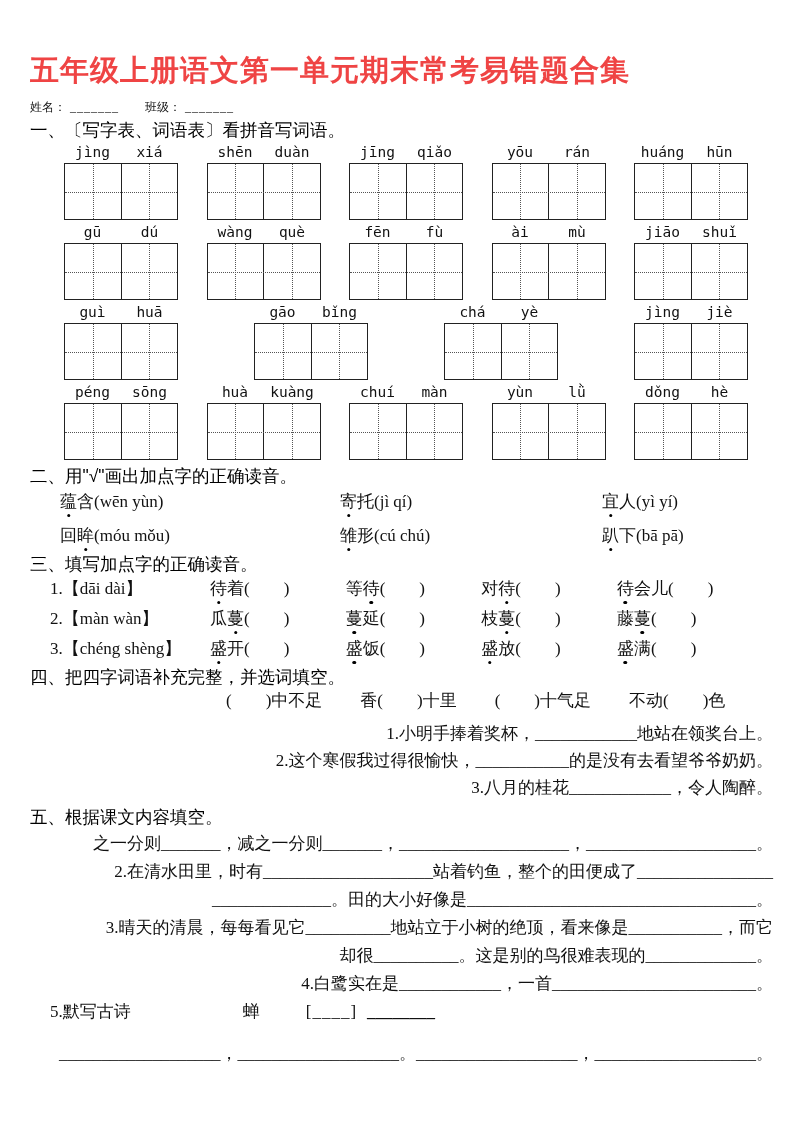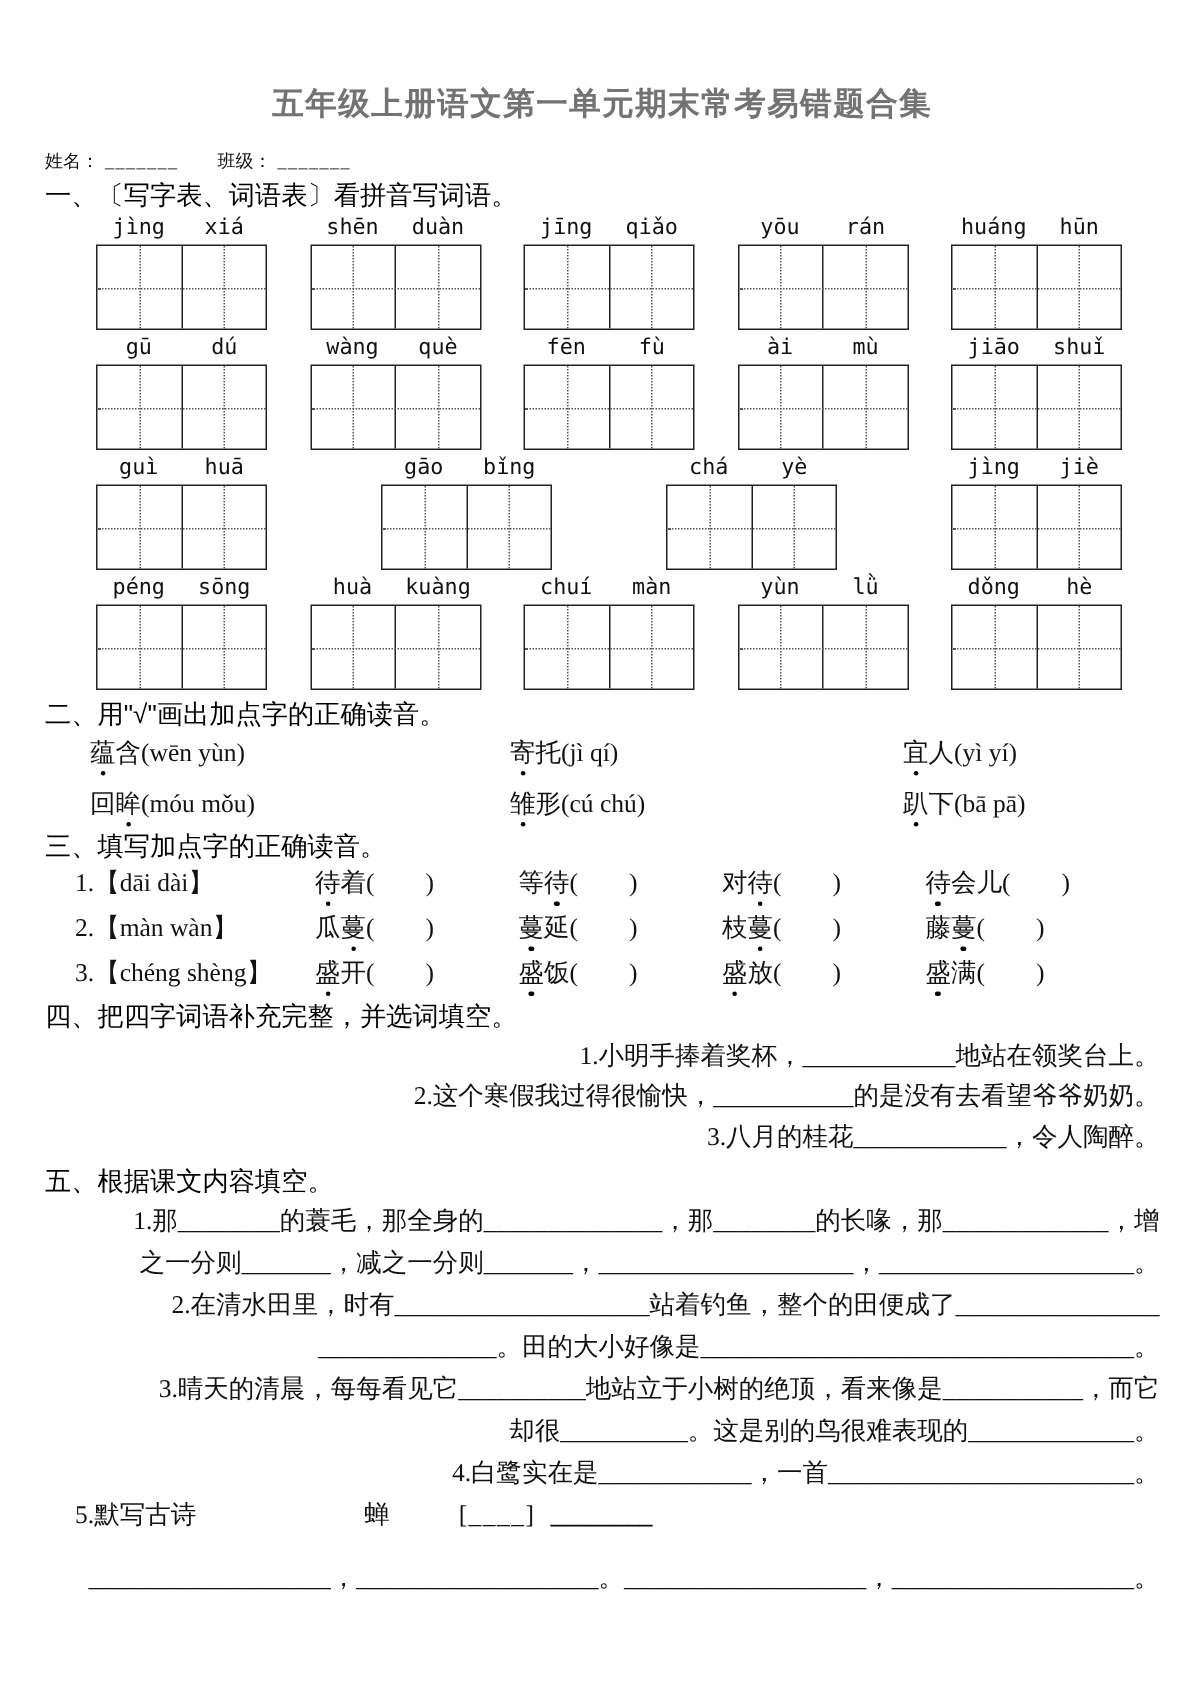--- a/index.html
+++ b/index.html
@@ -3,22 +3,22 @@
 <meta charset="utf-8">
 <style>
   html,body{margin:0;padding:0;background:#fff;}
   .page{
     width:793px;height:1122px;background:#fff;box-sizing:border-box;
     padding:50px 20px 0 30px;overflow:hidden;color:#111;
     font-family:"Liberation Serif","DejaVu Serif",serif;font-size:17px;
   }
   .title{
     font-family:"Liberation Sans","DejaVu Sans",sans-serif;
-    font-weight:bold;font-size:21px;line-height:40px;text-align:center;
-    margin:0 0 6px 0;letter-spacing:1px;color:#737373;
+    font-weight:bold;font-size:29px;line-height:40px;text-align:left;
+    margin:0 0 6px 0;letter-spacing:1px;color:#ef4444;
   }
   .name-row{text-align:left;font-size:12px;line-height:22px;margin:0 4px 2px 0;}
   .name-row .blank{margin-left:4px;letter-spacing:1px;}
   .gap{display:inline-block;width:26px;}
   .heading{
     font-family:"Liberation Sans","DejaVu Sans",sans-serif;font-weight:normal;
     font-size:17.5px;line-height:20px;margin:6px 0 3px 0;color:#000;
   }
   .heading.first{margin-top:2px;}
   
@@ -293,29 +293,34 @@
       <div class="s3-row">
         <span class="s3-label">3.【chéng shèng】</span>
         <span class="word"><span></span><span class="dotchar">盛</span><span>开(　　)</span></span>
         <span class="word"><span></span><span class="dotchar">盛</span><span>饭(　　)</span></span>
         <span class="word"><span></span><span class="dotchar">盛</span><span>放(　　)</span></span>
         <span class="word"><span></span><span class="dotchar">盛</span><span>满(　　)</span></span>
       </div>
     </div>
 
   <div class="heading">四、把四字词语补充完整，并选词填空。</div>
+  <div id="s4-options" class="s4-options">
+      <span class="s4-opt">(　　)中不足</span>
+      <span class="s4-opt">香(　　)十里</span>
+      <span class="s4-opt">(　　)十气足</span>
+      <span class="s4-opt">不动(　　)色</span>
+    </div>
   <div id="s4-items">
       <div class="line indent">1.小明手捧着奖杯，____________地站在领奖台上。</div>
       <div class="line indent">2.这个寒假我过得很愉快，___________的是没有去看望爷爷奶奶。</div>
       <div class="line indent">3.八月的桂花____________，令人陶醉。</div>
     </div>
 
   <div class="heading">五、根据课文内容填空。</div>
   <div id="s5-lines">
-      <div class="line indent">1.那________的蓑毛，那全身的______________，那________的长喙，那_____________，增</div>
       <div class="line">之一分则_______，减之一分则_______，____________________，____________________。</div>
       <div class="line indent">2.在清水田里，时有____________________站着钓鱼，整个的田便成了________________</div>
       <div class="line">______________。田的大小好像是__________________________________。</div>
       <div class="line indent">3.晴天的清晨，每每看见它__________地站立于小树的绝顶，看来像是___________，而它</div>
       <div class="line">却很__________。这是别的鸟很难表现的_____________。</div>
       <div class="line indent">4.白鹭实在是____________，一首________________________。</div>
     </div>
 
   <div class="s5-poem">
     <span>5.默写古诗</span><span class="poem-title">蝉</span><span class="poem-bracket">[____]</span><span class="poem-author">________</span>

